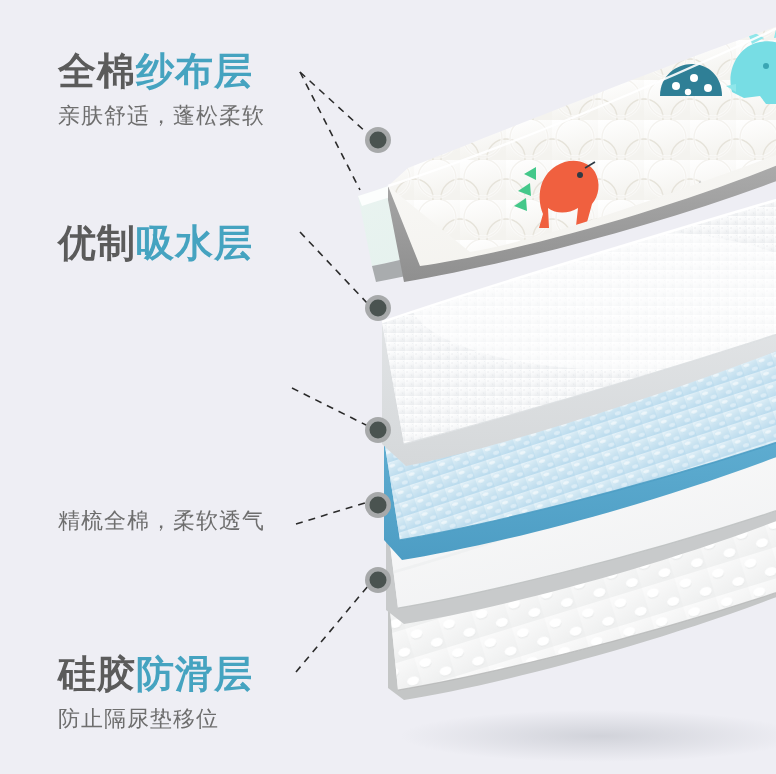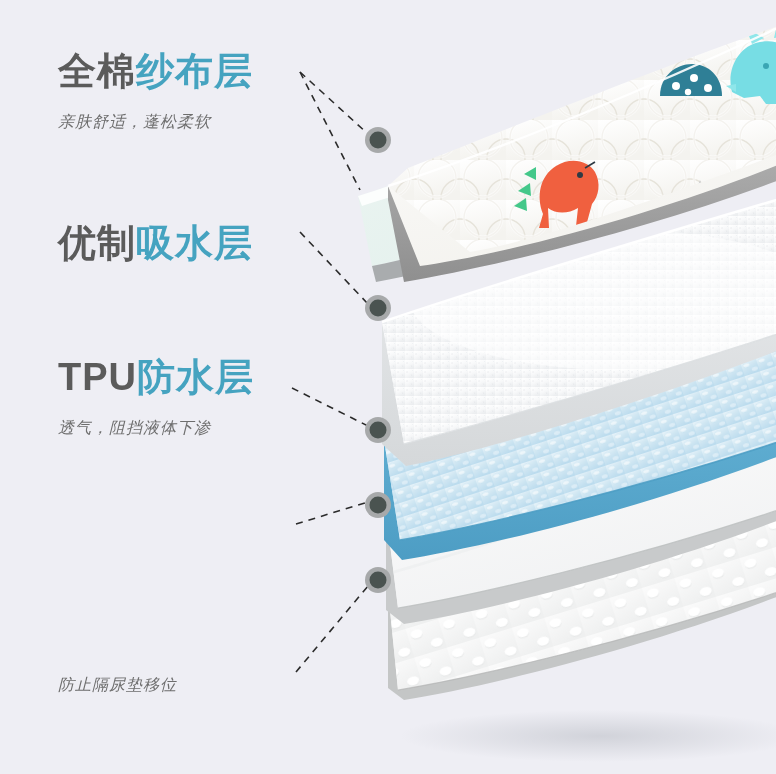--- a/index.html
+++ b/index.html
@@ -18,22 +18,22 @@
 
   
   .label-block{position:absolute;left:58px;}
   .lbl-title{
     font-size:38px;font-weight:bold;line-height:1.05;
     letter-spacing:1px;white-space:nowrap;
   }
   .lbl-title .g{color:#5b5b5b;}
   .lbl-title .t{color:#45a3c0;}
   .lbl-sub{
-    margin-top:20px;font-size:16px;color:#6e6e6e;
-    letter-spacing:1px;white-space:nowrap;font-weight:normal;font-style:italic;
+    margin-top:9px;font-size:22px;color:#6e6e6e;
+    letter-spacing:1px;white-space:nowrap;font-weight:normal;
   }
   .l0{top:52px;}
   .l1{top:224px;}
   .l2{top:358px;}
   .l3{top:497px;}
   .l4{top:655px;}
 </style>
 </head>
 <body>
 
@@ -276,25 +276,23 @@
 
   <div class="label-block l0">
     <div class="lbl-title"><span class="g">全棉</span><span class="t">纱布层</span></div>
     <div class="lbl-sub">亲肤舒适，蓬松柔软</div>
   </div>
 
   <div class="label-block l1">
     <div class="lbl-title"><span class="g">优制</span><span class="t">吸水层</span></div>
   </div>
 
-  <div class="label-block l2">
-    <div class="lbl-title"><span class="g">TPU</span><span class="t">防水层</span></div>
-    <div class="lbl-sub">透气，阻挡液体下渗</div>
-  </div>
 
   <div class="label-block l3">
+    <div class="lbl-sub">精梳全棉，柔软透气</div>
   </div>
 
   <div class="label-block l4">
+    <div class="lbl-title"><span class="g">硅胶</span><span class="t">防滑层</span></div>
     <div class="lbl-sub">防止隔尿垫移位</div>
   </div>
 
 </div>
 
 </body></html>

